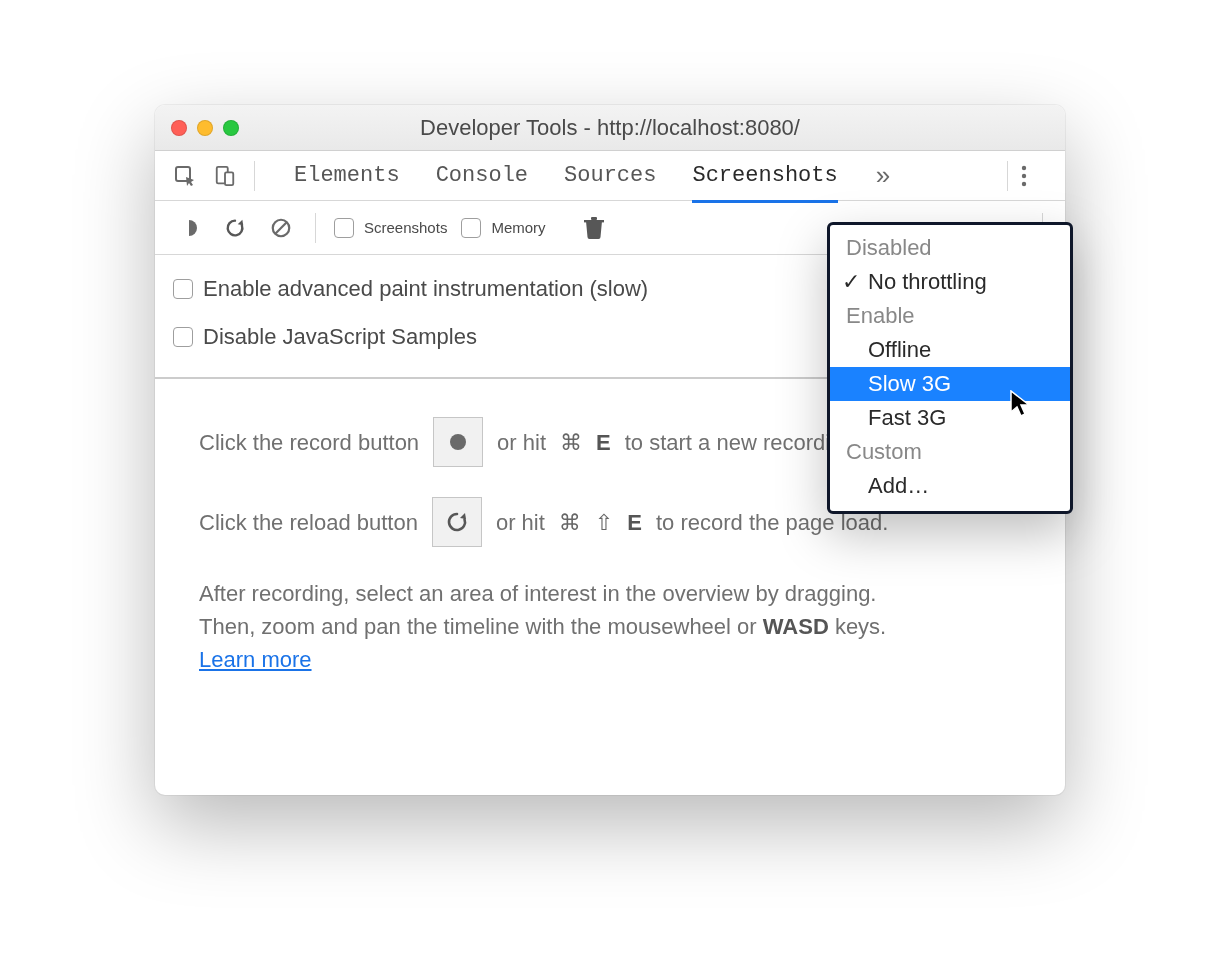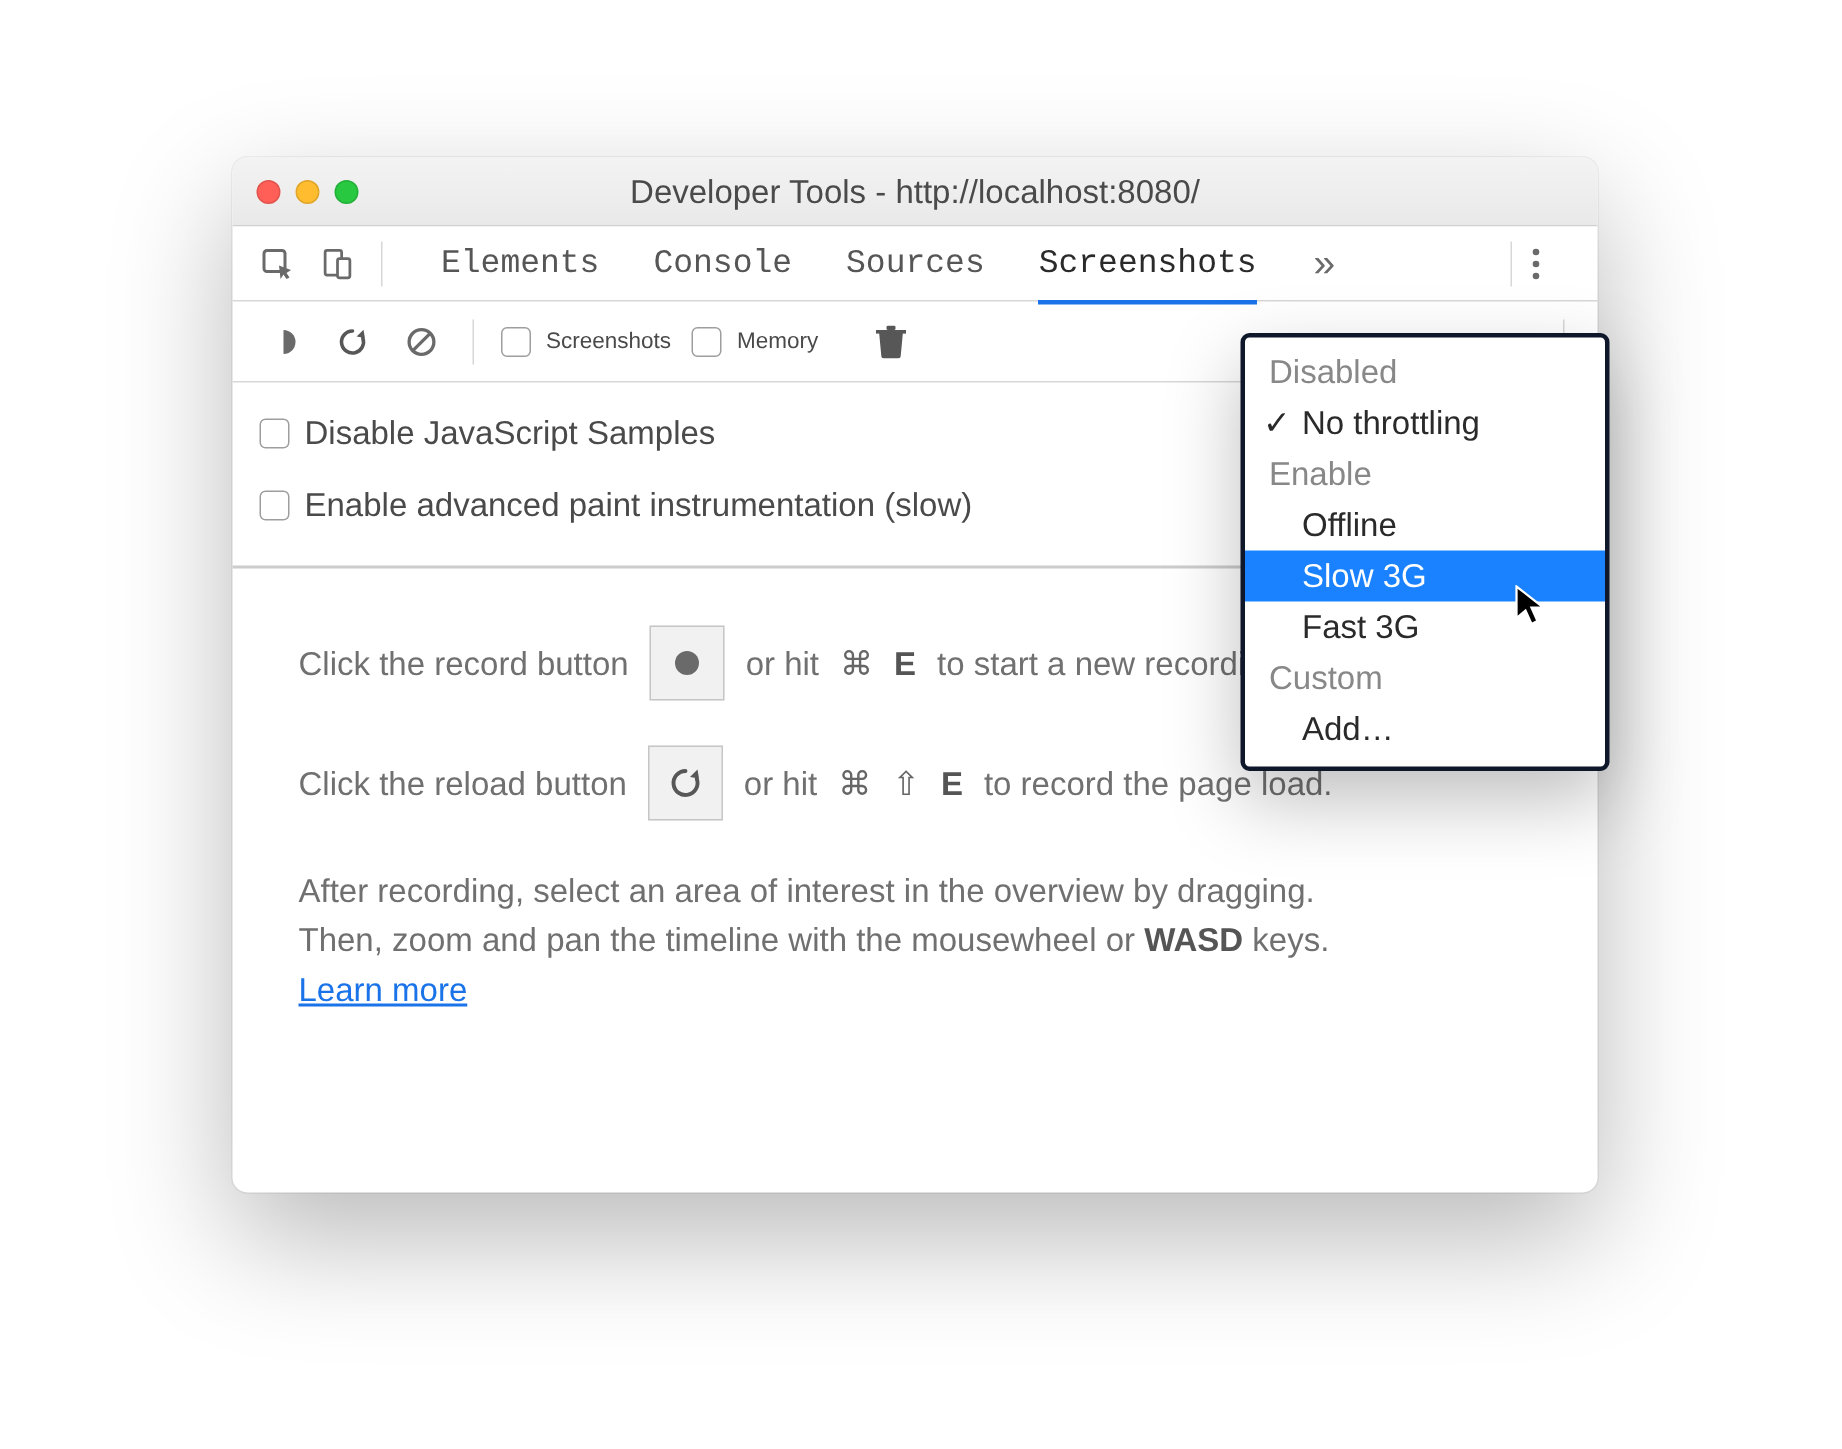--- a/index.html
+++ b/index.html
@@ -289,34 +289,34 @@
         </svg>
     </div>
     <div style="flex:1"></div>
     <div class="sep"></div>
   </div>
 
   <div class="settings-panel">
     <div class="set-row">
       <label class="checkbox">
         <span class="cb-box"></span>
-        <span>Disable JavaScript Samples</span>
-      </label>
-      <span class="set-label-right">
-        <span>Network:</span>
-      </span>
-    </div>
-    <div class="set-row">
-      <label class="checkbox">
-        <span class="cb-box"></span>
         <span>Enable advanced paint instrumentation (slow)</span>
       </label>
       <span class="set-label-right">
         <span>CPU:</span>
         <span>N</span>
+      </span>
+    </div>
+    <div class="set-row">
+      <label class="checkbox">
+        <span class="cb-box"></span>
+        <span>Disable JavaScript Samples</span>
+      </label>
+      <span class="set-label-right">
+        <span>Network:</span>
       </span>
     </div>
   </div>
 
   <div class="content">
     <div class="instr-row">
       <span>Click the record button</span>
       <span class="glyph-btn">
         <svg width="20" height="20">
             <circle cx="10" cy="10" r="8" fill="#6a6a6a"></circle>

